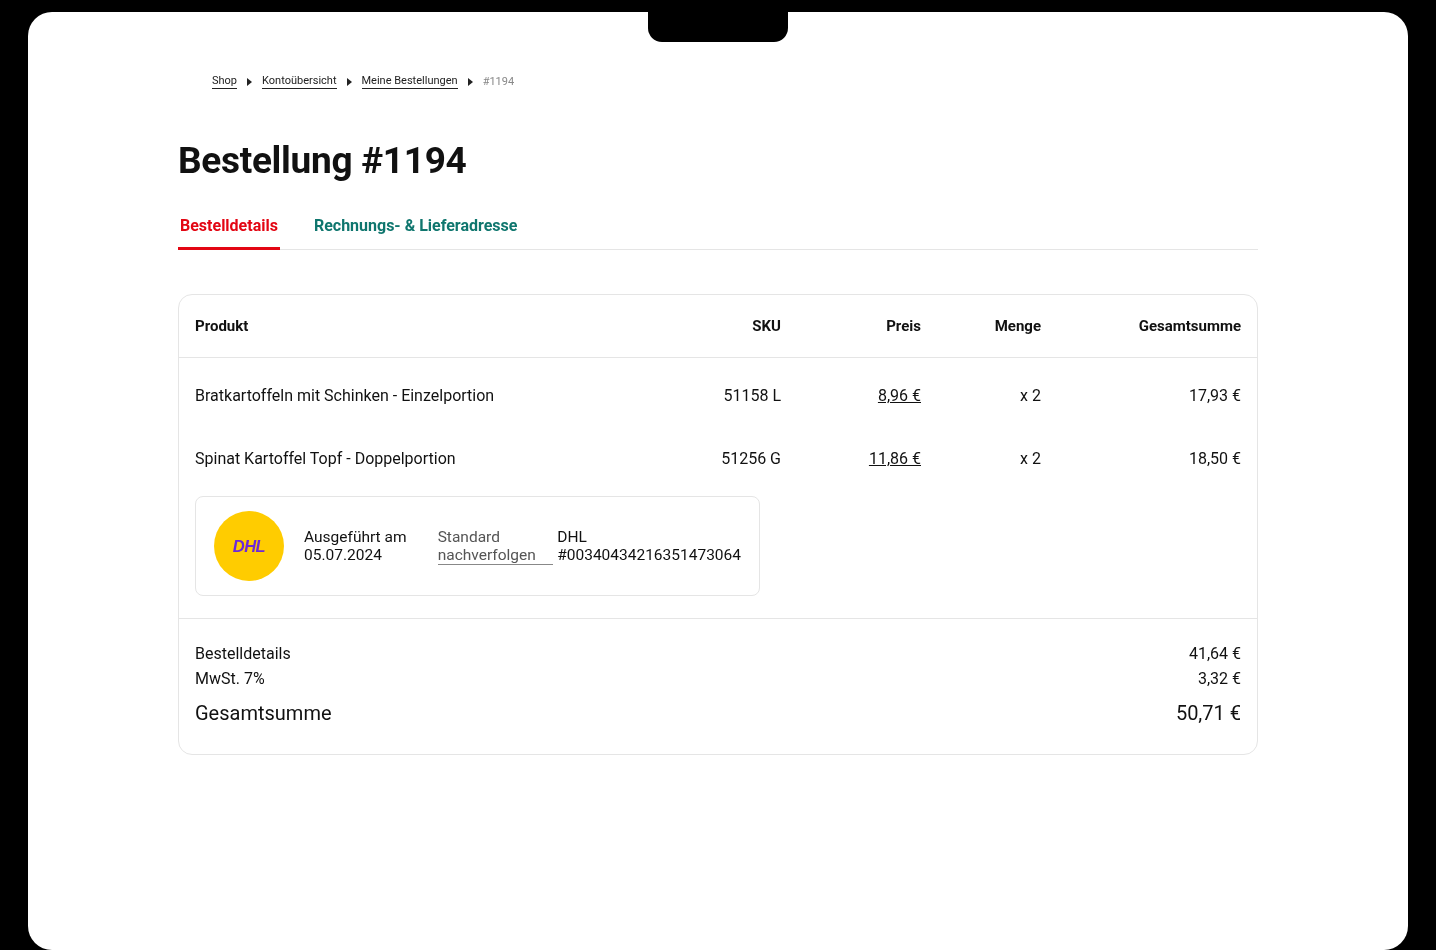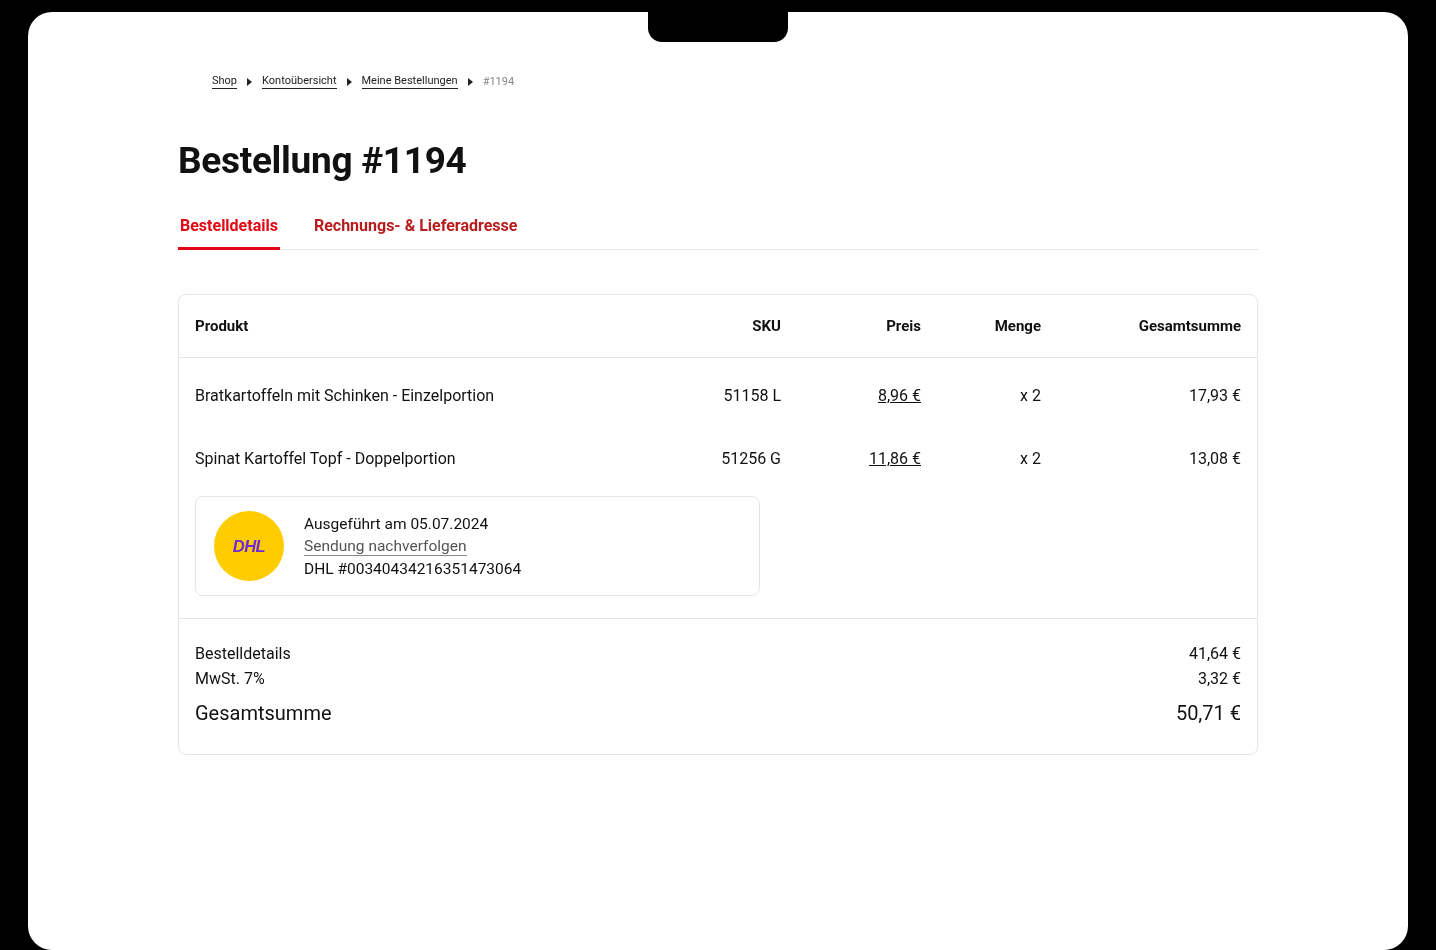--- a/index.html
+++ b/index.html
@@ -75,31 +75,31 @@
   .tabs {
     display: flex;
     border-bottom: 1px solid #e5e5e5;
     gap: 32px;
   }
   .tab {
     font-size: 16px;
     font-weight: 700;
     padding: 10px 2px 12px;
     cursor: pointer;
-    color: #b91c1c;
+    color: #0f766e;
   }
   .tab.active {
     color: #e30613;
     border-bottom: 3px solid #e30613;
     margin-bottom: -1px;
   }
   
   .card {
     border: 1px solid #e5e5e5;
-    border-radius: 8px;
+    border-radius: 14px;
     margin-top: 44px;
   }
   table {
     width: 100%;
     border-collapse: collapse;
   }
   thead th {
     text-align: left;
     font-size: 15px;
     font-weight: 700;
@@ -139,21 +139,21 @@
     align-items: center;
     justify-content: center;
     font-family: Arial, sans-serif;
     font-weight: 900;
     font-style: italic;
     color: #6d28d9;
     font-size: 16.5px;
     letter-spacing: -0.5px;
     flex-shrink: 0;
   }
-  .shipment-lines { display: flex; flex-direction: column; gap: 4px; font-size: 15.5px; }
+  .shipment-lines { display: flex; flex-direction: row; gap: 4px; font-size: 15.5px; }
   .track-link {
     color: #555;
     border-bottom: 1px solid #888;
     text-decoration: none;
     cursor: pointer;
     width: fit-content;
   }
   
   .totals {
     border-top: 1px solid #e5e5e5;
@@ -211,29 +211,29 @@
             <td>51158 L</td>
             <td>8,96 €</td>
             <td>x 2</td>
             <td>17,93 €</td>
           </tr>
           <tr>
             <td>Spinat Kartoffel Topf - Doppelportion</td>
             <td>51256 G</td>
             <td>11,86 €</td>
             <td>x 2</td>
-            <td>13,08 €</td>
+            <td>18,50 €</td>
           </tr>
           <tr class="shipment-row">
             <td colspan="5">
               <div class="shipment">
                 <div class="dhl-badge">DHL</div>
                 <div class="shipment-lines">
                   <span>Ausgeführt am 05.07.2024</span>
-                  <a class="track-link">Sendung nachverfolgen</a>
+                  <a class="track-link">Standard nachverfolgen</a>
                   <span>DHL #00340434216351473064</span>
                 </div>
               </div>
             </td>
           </tr>
         </tbody>
       </table>
 
       <div class="totals">
         <div class="total-row">

